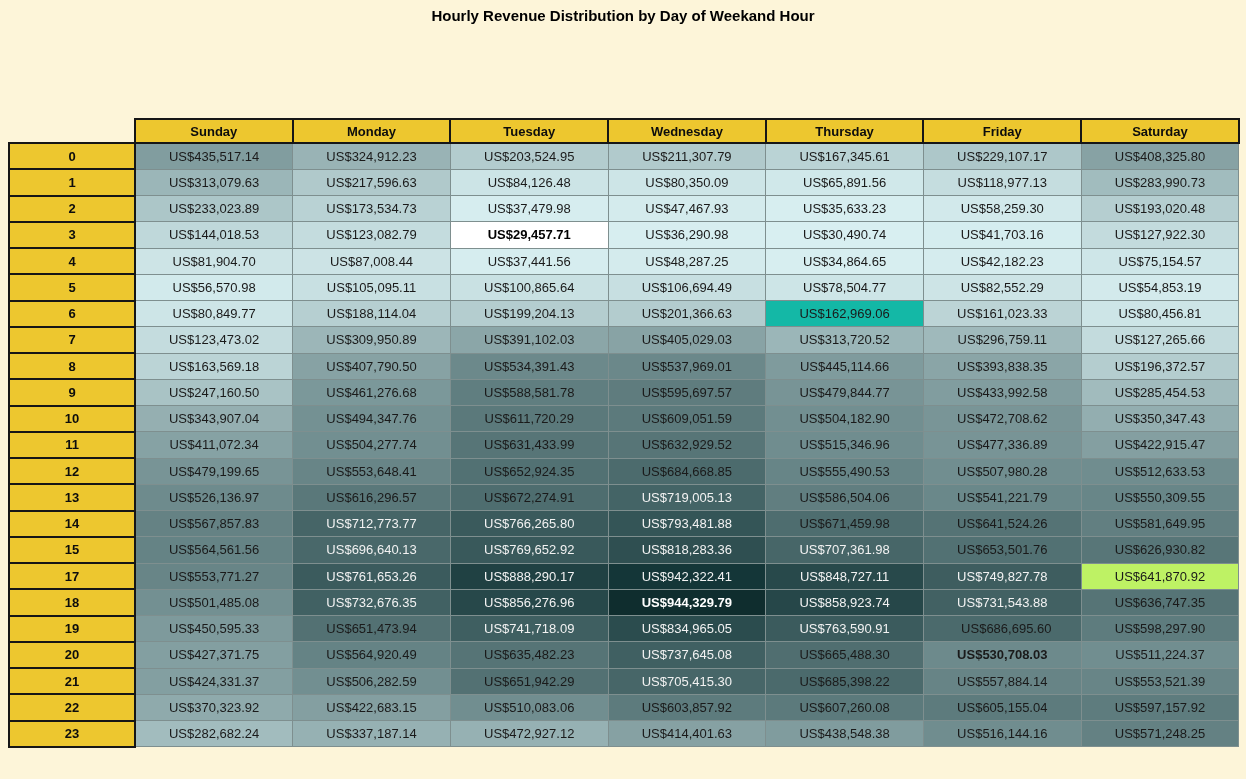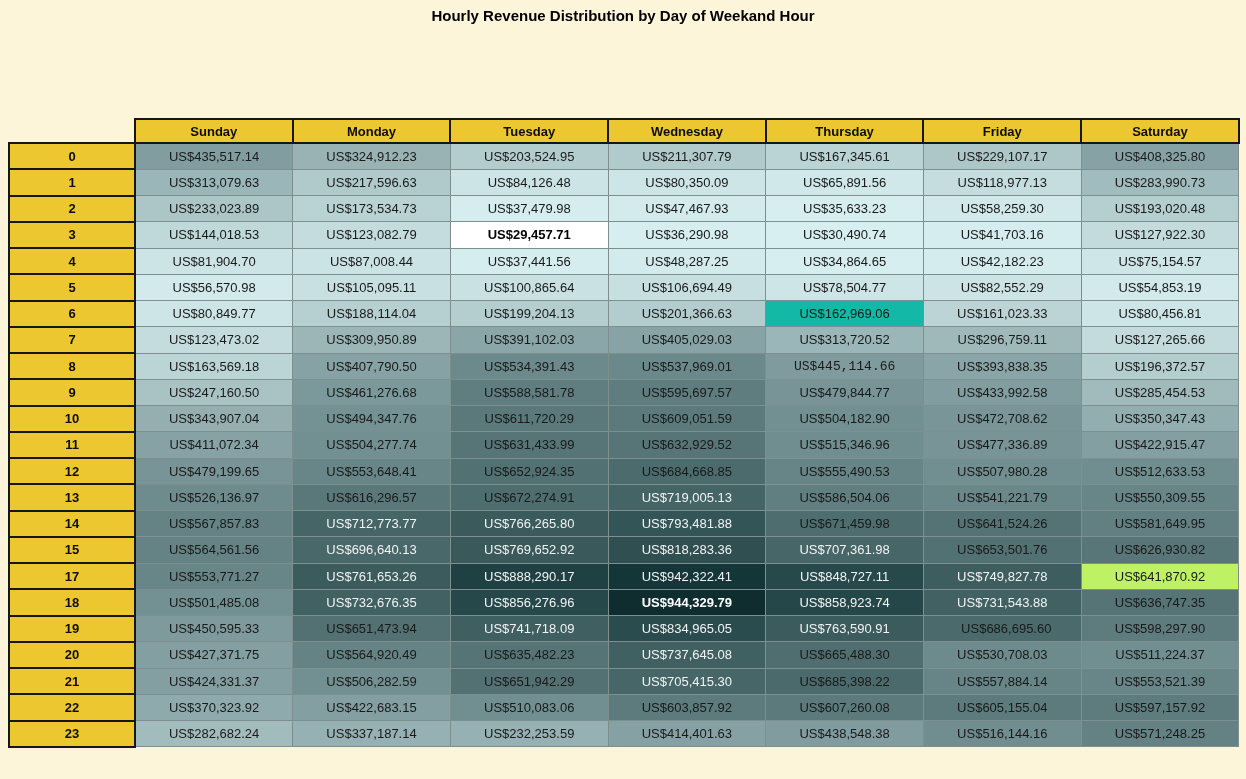--- a/index.html
+++ b/index.html
@@ -140,21 +140,21 @@
         <td class="cell" style="background-color: rgb(155, 182, 184);">US$313,720.52</td>
         <td class="cell" style="background-color: rgb(159, 185, 187);">US$296,759.11</td>
         <td class="cell" style="background-color: rgb(195, 219, 221);">US$127,265.66</td>
       </tr>
       <tr>
         <th class="hour-header">8</th>
         <td class="cell" style="background-color: rgb(187, 212, 214);">US$163,569.18</td>
         <td class="cell" style="background-color: rgb(135, 162, 164);">US$407,790.50</td>
         <td class="cell" style="background-color: rgb(108, 137, 139);">US$534,391.43</td>
         <td class="cell" style="background-color: rgb(107, 136, 138);">US$537,969.01</td>
-        <td class="cell" style="background-color: rgb(127, 155, 157); font-family: Liberation Mono, monospace;">US$445,114.66</td>
+        <td class="cell" style="background-color: rgb(127, 155, 157);">US$445,114.66</td>
         <td class="cell" style="background-color: rgb(138, 165, 167);">US$393,838.35</td>
         <td class="cell" style="background-color: rgb(180, 205, 207);">US$196,372.57</td>
       </tr>
       <tr>
         <th class="hour-header">9</th>
         <td class="cell" style="background-color: rgb(169, 195, 197);">US$247,160.50</td>
         <td class="cell" style="background-color: rgb(123, 152, 154);">US$461,276.68</td>
         <td class="cell" style="background-color: rgb(96, 126, 128);">US$588,581.78</td>
         <td class="cell" style="background-color: rgb(95, 124, 126);">US$595,697.57</td>
         <td class="cell" style="background-color: rgb(120, 148, 150);">US$479,844.77</td>
@@ -251,21 +251,21 @@
         <td class="cell" style="background-color: rgb(75, 106, 108); padding-left: 8px;">US$686,695.60</td>
         <td class="cell" style="background-color: rgb(94, 124, 126);">US$598,297.90</td>
       </tr>
       <tr>
         <th class="hour-header">20</th>
         <td class="cell" style="background-color: rgb(131, 159, 161);">US$427,371.75</td>
         <td class="cell" style="background-color: rgb(101, 131, 133);">US$564,920.49</td>
         <td class="cell" style="background-color: rgb(86, 116, 118);">US$635,482.23</td>
         <td class="cell light-text" style="background-color: rgb(64, 96, 98);">US$737,645.08</td>
         <td class="cell" style="background-color: rgb(80, 110, 112);">US$665,488.30</td>
-        <td class="cell" style="background-color: rgb(109, 138, 140);">US$530,708.03</td>
+        <td class="cell" style="background-color: rgb(109, 138, 140); font-weight: bold;">US$530,708.03</td>
         <td class="cell" style="background-color: rgb(113, 142, 144);">US$511,224.37</td>
       </tr>
       <tr>
         <th class="hour-header">21</th>
         <td class="cell" style="background-color: rgb(131, 159, 161);">US$424,331.37</td>
         <td class="cell" style="background-color: rgb(114, 143, 145);">US$506,282.59</td>
         <td class="cell" style="background-color: rgb(83, 113, 115);">US$651,942.29</td>
         <td class="cell light-text" style="background-color: rgb(71, 102, 104);">US$705,415.30</td>
         <td class="cell" style="background-color: rgb(75, 106, 108);">US$685,398.22</td>
         <td class="cell" style="background-color: rgb(103, 132, 134);">US$557,884.14</td>
@@ -278,20 +278,20 @@
         <td class="cell" style="background-color: rgb(113, 142, 144);">US$510,083.06</td>
         <td class="cell" style="background-color: rgb(93, 123, 125);">US$603,857.92</td>
         <td class="cell" style="background-color: rgb(92, 122, 124);">US$607,260.08</td>
         <td class="cell" style="background-color: rgb(93, 123, 125);">US$605,155.04</td>
         <td class="cell" style="background-color: rgb(94, 124, 126);">US$597,157.92</td>
       </tr>
       <tr>
         <th class="hour-header">23</th>
         <td class="cell" style="background-color: rgb(162, 188, 190);">US$282,682.24</td>
         <td class="cell" style="background-color: rgb(150, 177, 179);">US$337,187.14</td>
-        <td class="cell" style="background-color: rgb(150, 177, 179);">US$232,253.59</td>
+        <td class="cell" style="background-color: rgb(150, 177, 179);">US$472,927.12</td>
         <td class="cell" style="background-color: rgb(134, 161, 163);">US$414,401.63</td>
         <td class="cell" style="background-color: rgb(128, 156, 158);">US$438,548.38</td>
         <td class="cell" style="background-color: rgb(112, 141, 143);">US$516,144.16</td>
         <td class="cell" style="background-color: rgb(100, 129, 131);">US$571,248.25</td>
       </tr>
     </tbody>
 </table>
 
 </body></html>

